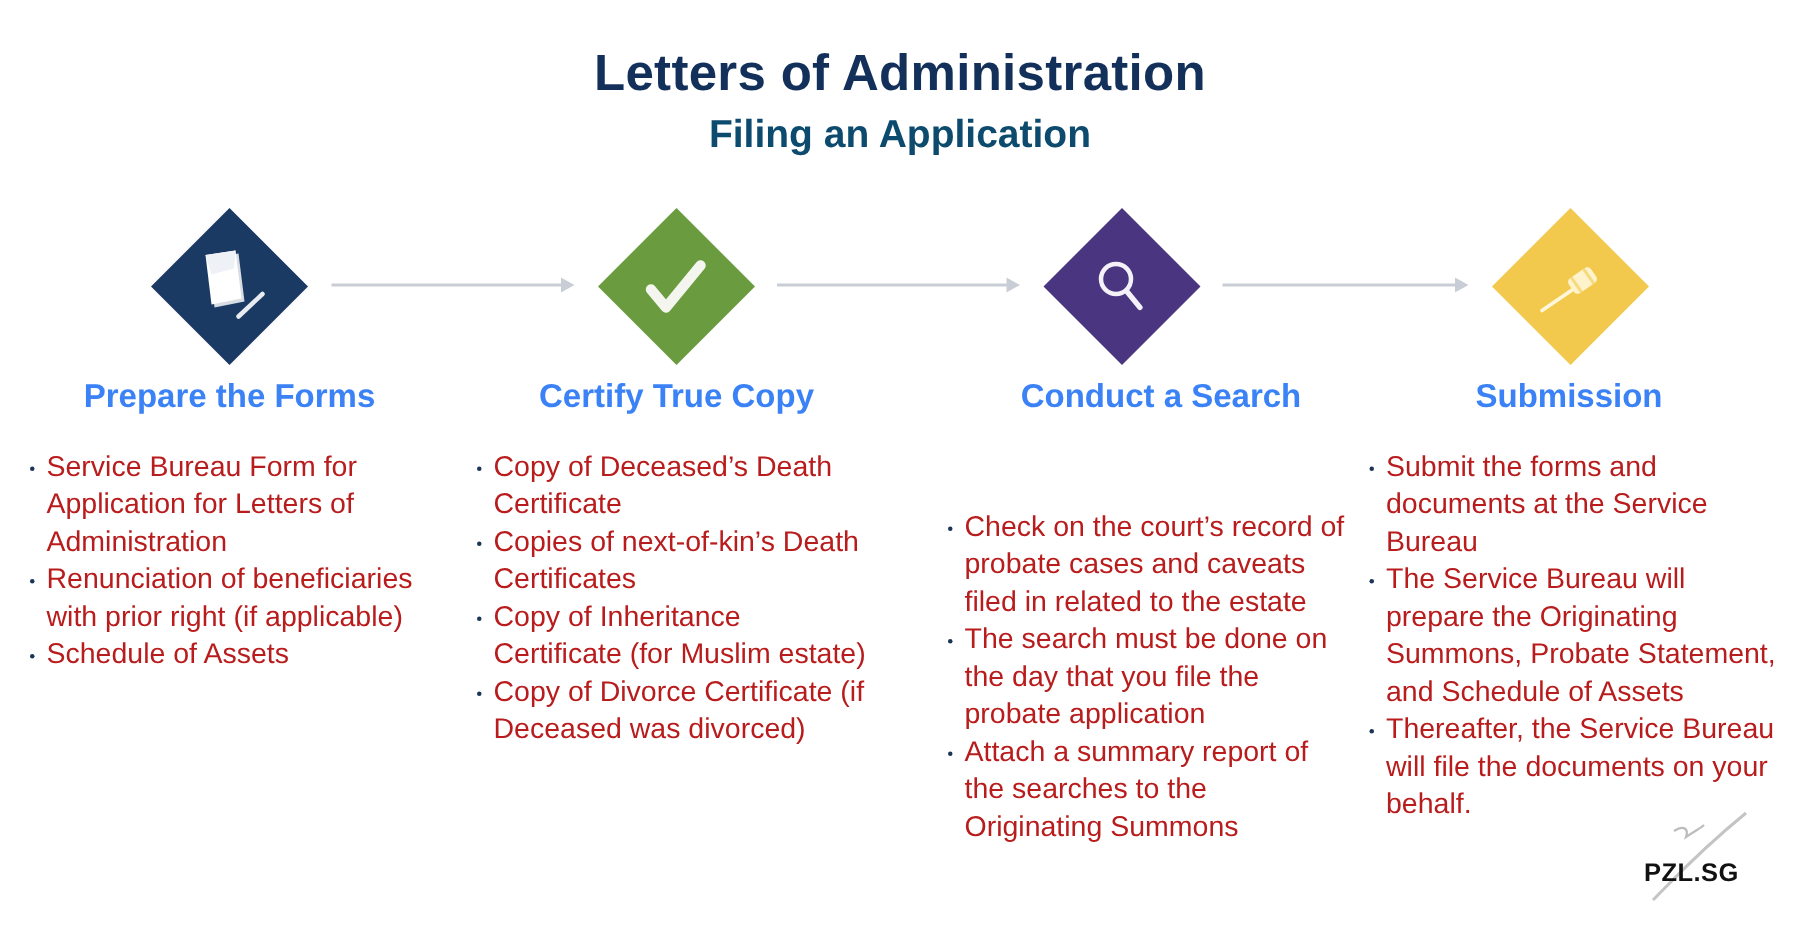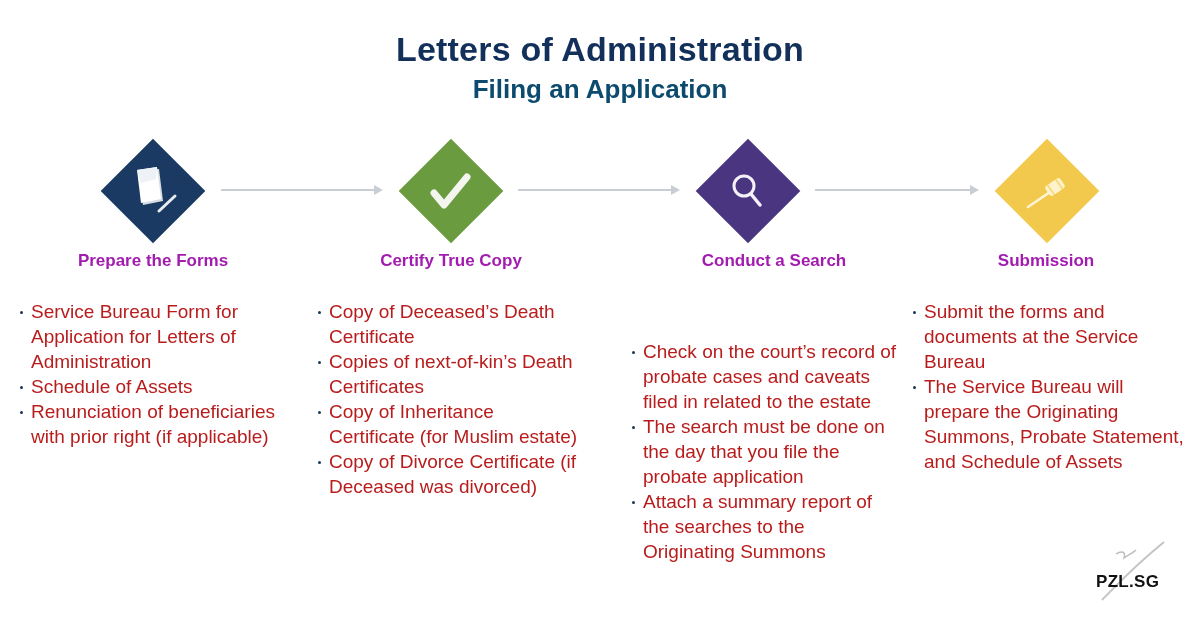--- a/index.html
+++ b/index.html
@@ -23,21 +23,21 @@
     .icon { position: absolute; left: 0; top: 0; width: 104px; height: 104px; }
     .arrow { position: absolute; top: 185px; height: 10px; }
     .arrow .line { position: absolute; left: 0; top: 4px; height: 2px; background: #c9ced6; }
     .arrow .head {
       position: absolute; top: 0; width: 0; height: 0;
       border-top: 5px solid transparent; border-bottom: 5px solid transparent;
       border-left: 9px solid #c9ced6;
     }
     .step-title {
       position: absolute; top: 251px; width: 300px; text-align: center;
-      font-size: 17px; font-weight: bold; color: #a21caf;
+      font-size: 22px; font-weight: bold; color: #3b82f6;
     }
     .step-list {
       position: absolute; top: 299px; list-style: none; margin: 0; padding: 0;
       font-size: 19px; line-height: 25px; color: #b91c1c;
     }
     .step-list li { position: relative; padding-left: 11px; }
     .step-list li::before {
       content: ""; position: absolute; left: 0; top: 12px; width: 3px; height: 3px;
       background: #1b3559; border-radius: 50%;
     }
@@ -102,36 +102,37 @@
   </svg>
 </div>
 
 <div class="step-title" style="left:3px;">Prepare the Forms</div>
 <div class="step-title" style="left:301px;">Certify True Copy</div>
 <div class="step-title" style="left:624px;">Conduct a Search</div>
 <div class="step-title" style="left:896px;">Submission</div>
 
 <ul class="step-list" style="left:20px; width:272px;">
   <li>Service Bureau Form for Application for Letters of Administration</li>
+  <li>Renunciation of beneficiaries with prior right (if applicable)</li>
   <li>Schedule of Assets</li>
-  <li>Renunciation of beneficiaries with prior right (if applicable)</li>
 </ul>
 <ul class="step-list" style="left:318px; width:262px;">
   <li>Copy of Deceased’s Death Certificate</li>
   <li>Copies of next-of-kin’s Death Certificates</li>
   <li>Copy of Inheritance Certificate (for Muslim estate)</li>
   <li>Copy of Divorce Certificate (if Deceased was divorced)</li>
 </ul>
 <ul class="step-list" style="left:632px; width:266px;margin-top:40px;">
   <li>Check on the court’s record of probate cases and caveats filed in related to the estate</li>
   <li>The search must be done on the day that you file the probate application</li>
   <li>Attach a summary report of the searches to the Originating Summons</li>
 </ul>
 <ul class="step-list" style="left:913px; width:276px;">
   <li>Submit the forms and documents at the Service Bureau</li>
   <li>The Service Bureau will prepare the Originating Summons, Probate Statement, and Schedule of Assets</li>
+  <li>Thereafter, the Service Bureau will file the documents on your behalf.</li>
 </ul>
 
 <svg class="logo-swoosh" viewBox="0 0 72 66">
   <path d="M6,62 C20,48 36,30 68,4" fill="none" stroke="#c4c4c4" stroke-width="2"></path>
   <path d="M20,16 C26,12 30,14 28,20 C34,16 38,14 40,12" fill="none" stroke="#bdbdbd" stroke-width="1.5"></path>
 </svg>
 <div class="logo">PZL.SG</div>
 
 </body></html>

